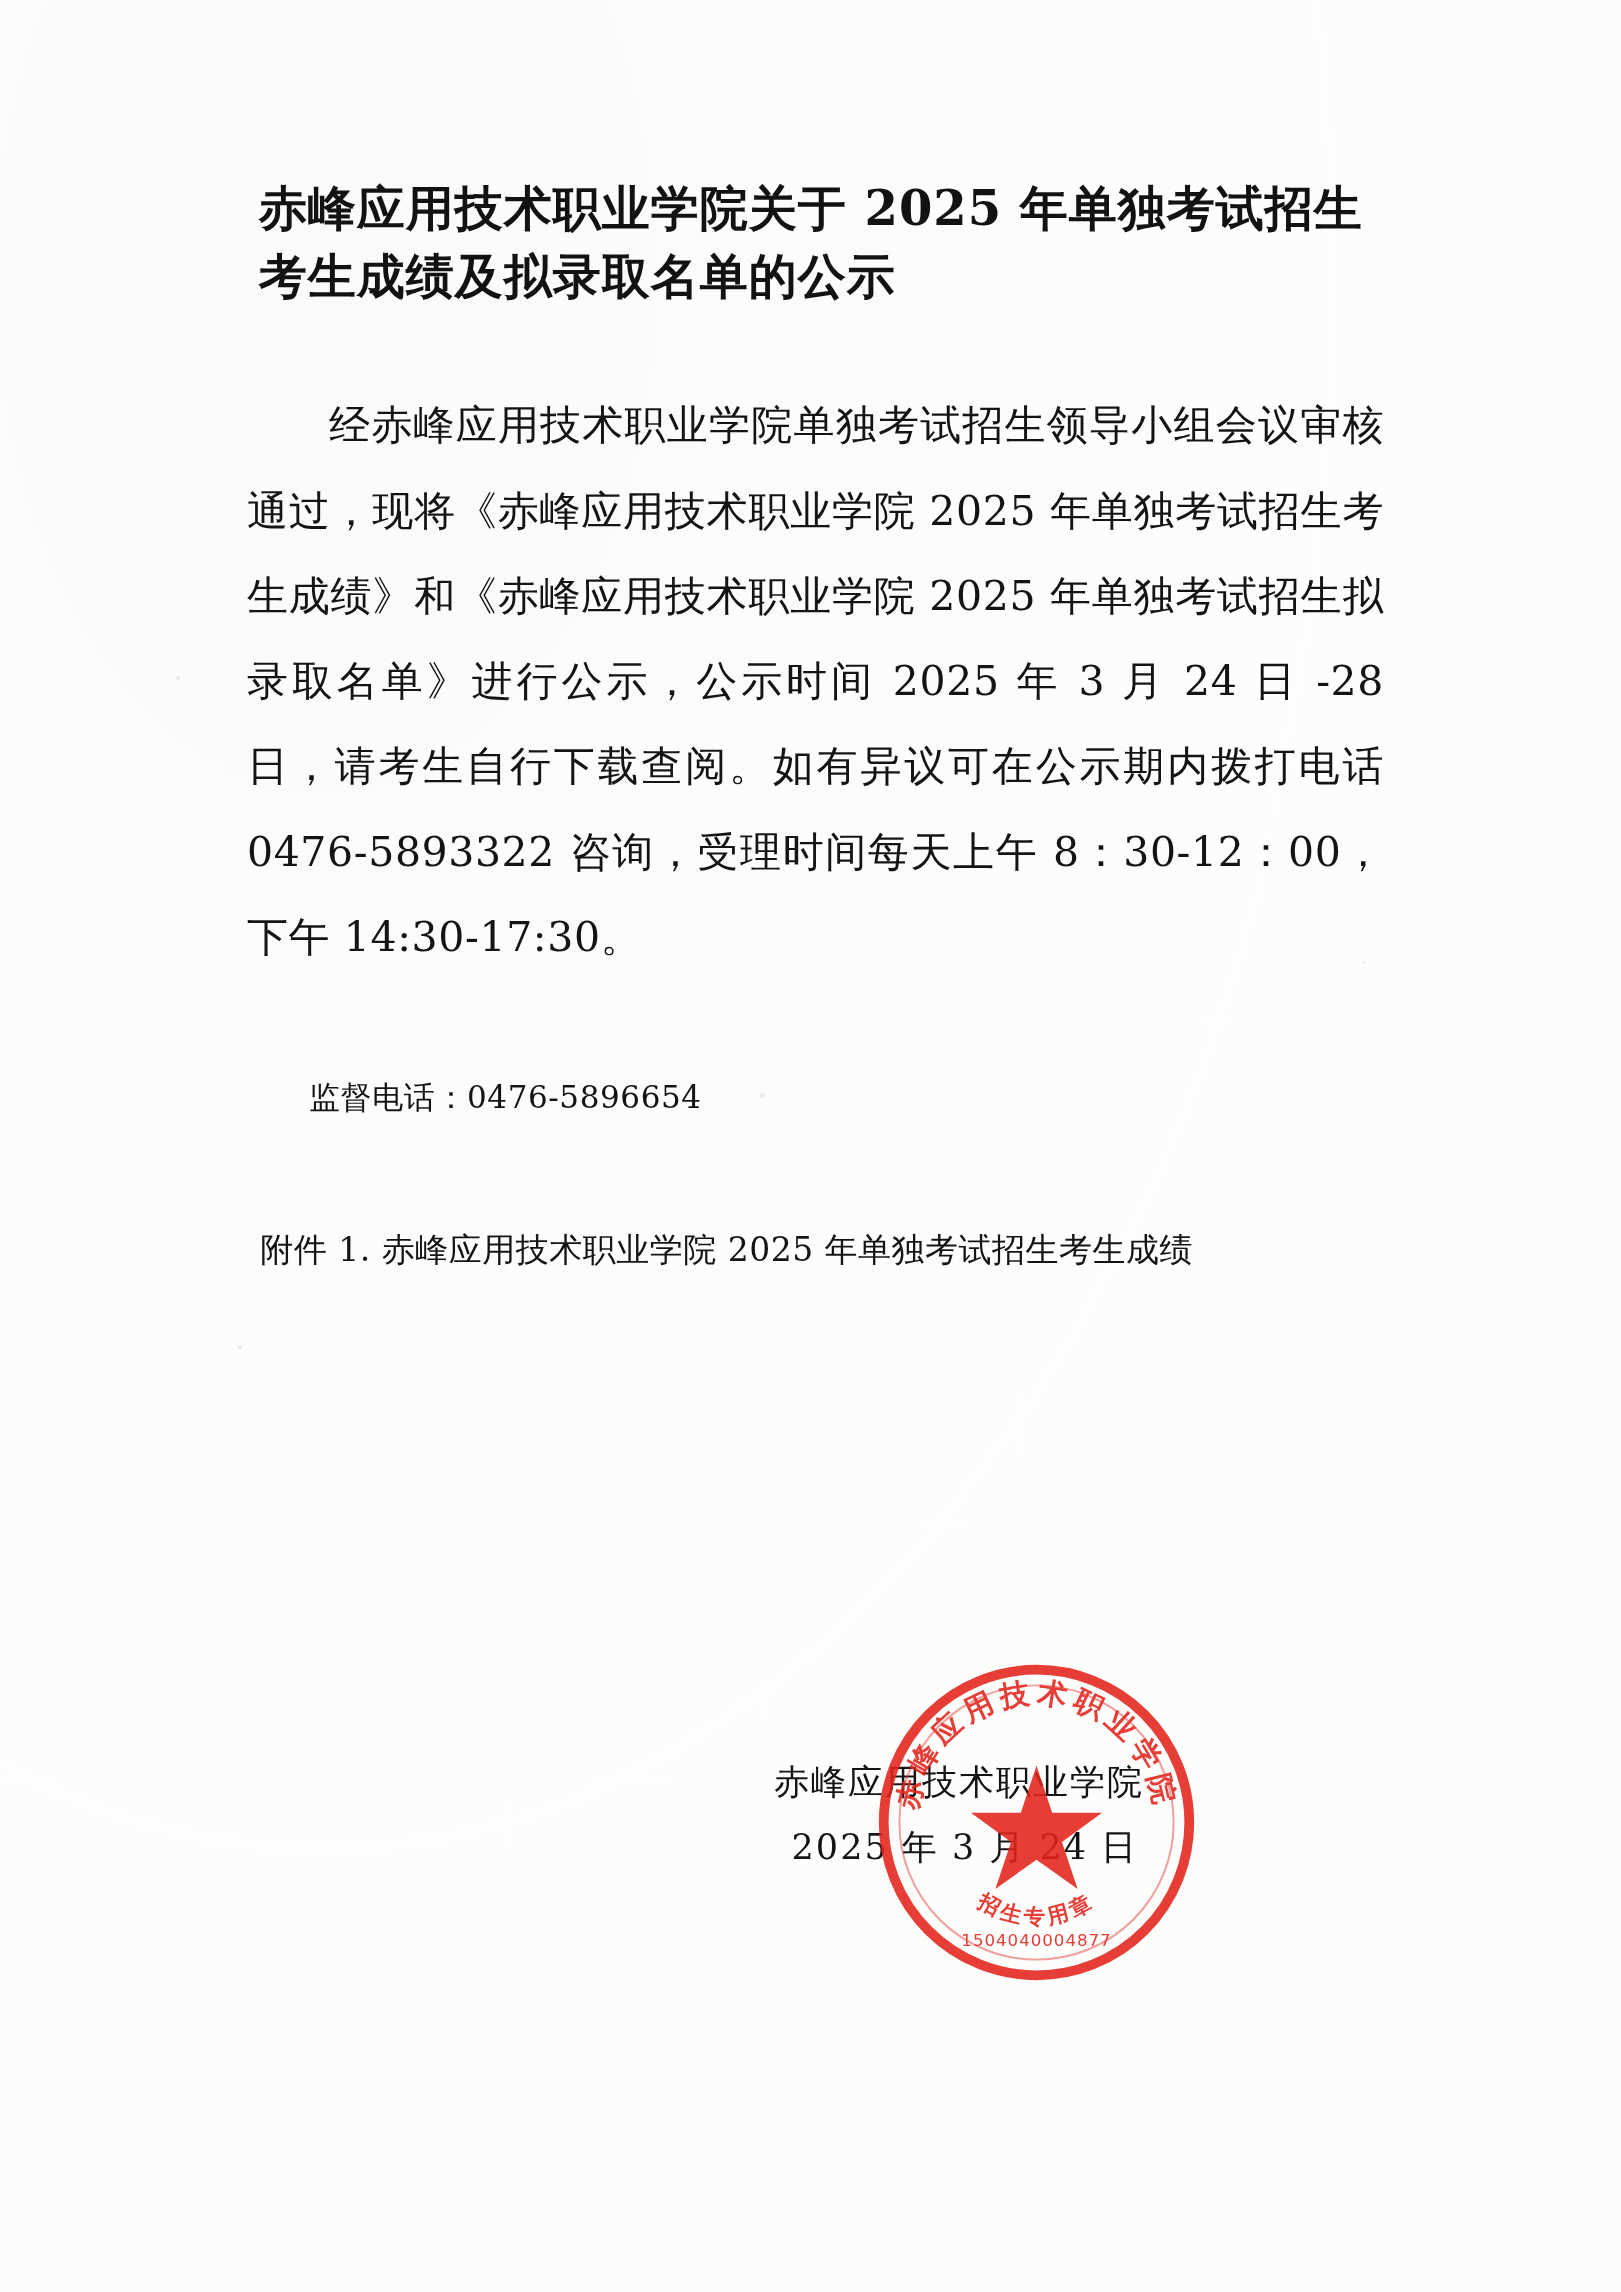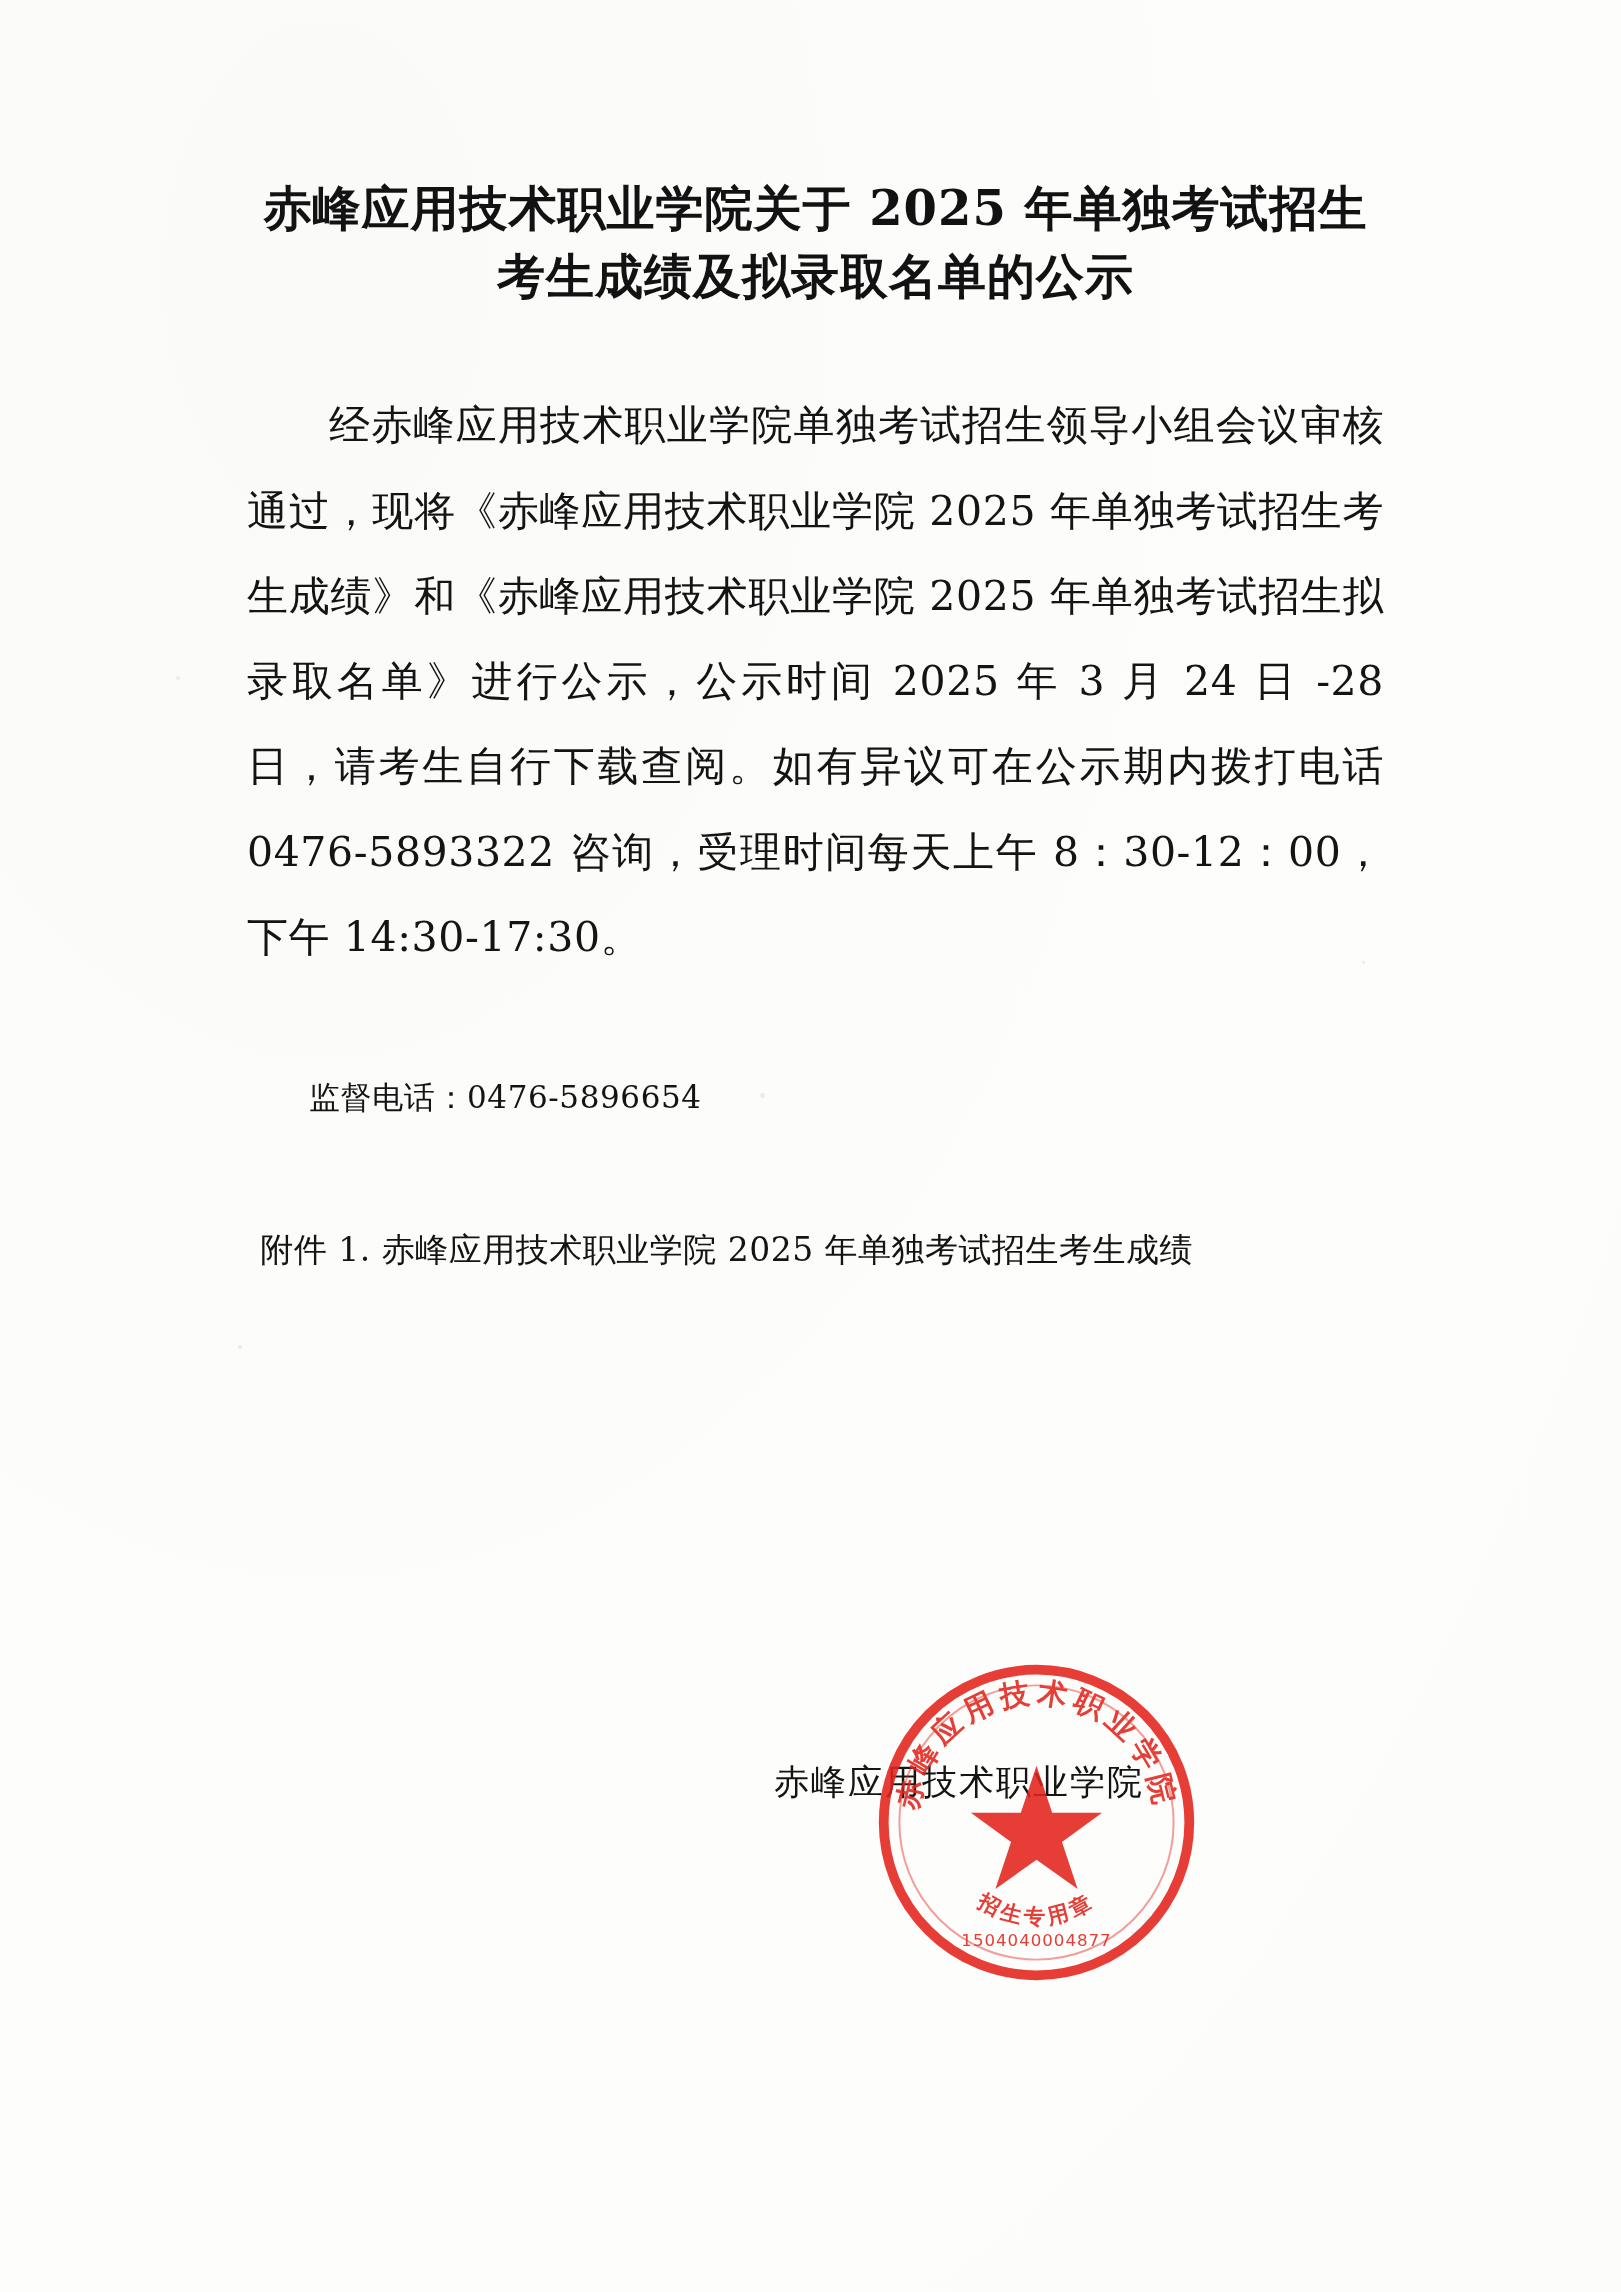--- a/index.html
+++ b/index.html
@@ -32,21 +32,21 @@
     position: absolute;
     left: 247px;
     top: 174px;
     width: 1137px;
   }
   .doc-title {
     font-family: "DejaVu Serif", "Liberation Serif", serif;
     font-weight: 700;
     font-size: 48px;
     line-height: 1.42;
-    text-align: center;
+    text-align: left;
     letter-spacing: 1px;
     margin: 0 0 0 0;
     padding: 0 11.8px;
     color: #121212;
   }
   .body-block {
     margin-top: 73px;
   }
   .para {
     font-size: 41px;
@@ -138,20 +138,21 @@
     <div class="supervise">监督电话：0476-5896654</div>
 
     <div class="attachments">
       <div class="attach-line">附件 1. 赤峰应用技术职业学院 2025 年单独考试招生考生成绩</div>
     </div>
 
   </div>
 
   <div class="signature">
     <div class="sig-line">赤峰应用技术职业学院</div>
+    <div class="sig-date">2025 年 3 月 24 日</div>
   </div>
 
   <div class="seal">
     <svg width="333" height="333" viewBox="0 0 340 340" xmlns="http://www.w3.org/2000/svg">
       <defs>
         <path id="sealArcTop" d="M 48 170 A 122 122 0 0 1 292 170"></path>
         <path id="sealArcBottom" d="M 66 170 A 104 104 0 0 0 274 170"></path>
       </defs>
       <g opacity="0.88">
         <circle cx="170" cy="170" r="156" fill="none" stroke="#E3241C" stroke-width="10"></circle>

